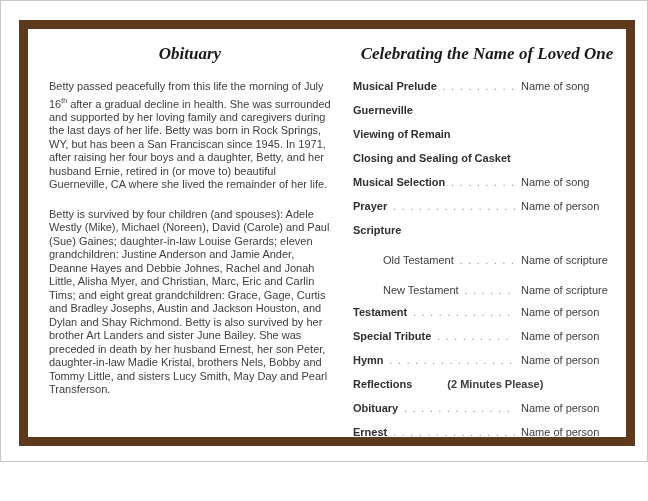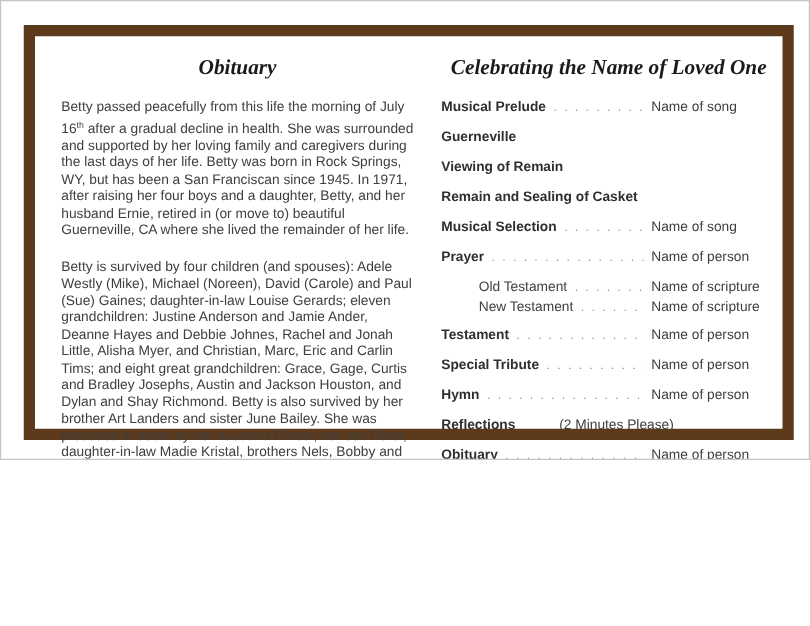--- a/index.html
+++ b/index.html
@@ -1,18 +1,18 @@
 <!DOCTYPE html>
 <html><head>
 <meta charset="utf-8">
 <style>
   html,body { margin:0; padding:0; background:#ffffff; }
   .page {
     position:relative;
-    width:648px; height:368px;
+    width:648px; height:462px;
     background:#ffffff;
     border:1px solid #c6c6c6;
     box-sizing:border-box;
     overflow:hidden;
     font-family:"Liberation Sans", sans-serif;
   }
   .frame {
     position:absolute;
     left:18px; top:19px; right:12px; bottom:15px;
     border:9px solid #5e3a1d;
@@ -49,32 +49,32 @@
   }
   .para sup { font-size:7px; }
   .row {
     display:flex;
     align-items:flex-end;
     font-size:11px;
     color:#3e3e3e;
     margin:0 0 12px 0;
   }
   .row .lbl { font-weight:bold; color:#2f2f2f; white-space:nowrap; }
-  .row .suffix { font-weight:normal; white-space:pre;padding-left:32px; }
+  .row .suffix { font-weight:bold; white-space:pre;padding-left:32px; }
   .row .leader {
     flex:1;
     overflow:hidden;
     white-space:nowrap;
     margin:0 6px;
     color:#8f8f8f;
     font-size:10px;
     letter-spacing:1.5px;
   }
   .row .val { width:100px; flex-shrink:0; }
-  .row.sub { padding-left:30px; margin:4px 0 1px 0; }
+  .row.sub { padding-left:30px; margin:18px 0 1px 0; }
   .row.sub .lbl { font-weight:normal; color:#3e3e3e; }
   .row.sub.last { margin-bottom:10px; }
 </style>
 </head>
 <body>
 
 <div class="page">
   <div class="frame" style="border-color: rgb(94, 58, 29);"></div>
   <div class="content">
 
@@ -95,35 +95,38 @@
 
       <div class="row">
         <span class="lbl">Guerneville</span>
       </div>
 
       <div class="row">
         <span class="lbl">Viewing of Remain</span>
       </div>
 
       <div class="row">
-        <span class="lbl">Remain and Sealing of Casket</span>
+        <span class="lbl">Closing and Sealing of Casket</span>
       </div>
 
       <div class="row">
         <span class="lbl">Musical Selection</span>
         <span class="leader">. . . . . . . . . . . . . . . . . . . . . . . . . . . . . . . . . . . . . . . . . . . . . . . . . . . . . . . . . . . .</span>
         <span class="val">Name of song</span>
       </div>
 
       <div class="row">
         <span class="lbl">Prayer</span>
         <span class="leader">. . . . . . . . . . . . . . . . . . . . . . . . . . . . . . . . . . . . . . . . . . . . . . . . . . . . . . . . . . . .</span>
         <span class="val">Name of person</span>
       </div>
 
+      <div class="row" style="margin-bottom:2px;">
+        <span class="lbl">Scripture</span>
+      </div>
 
       <div class="row sub">
         <span class="lbl">Old Testament</span>
         <span class="leader">. . . . . . . . . . . . . . . . . . . . . . . . . . . . . . . . . . . . . . . . . . . . . . . . . . . . . . . . . . . .</span>
         <span class="val">Name of scripture</span>
       </div>
 
       <div class="row sub last">
         <span class="lbl">New Testament</span>
         <span class="leader">. . . . . . . . . . . . . . . . . . . . . . . . . . . . . . . . . . . . . . . . . . . . . . . . . . . . . . . . . . . .</span>

